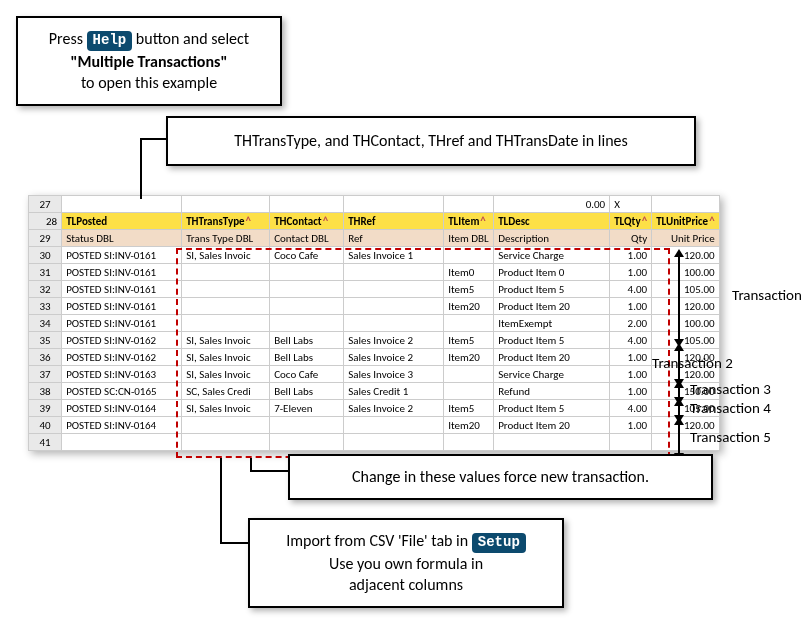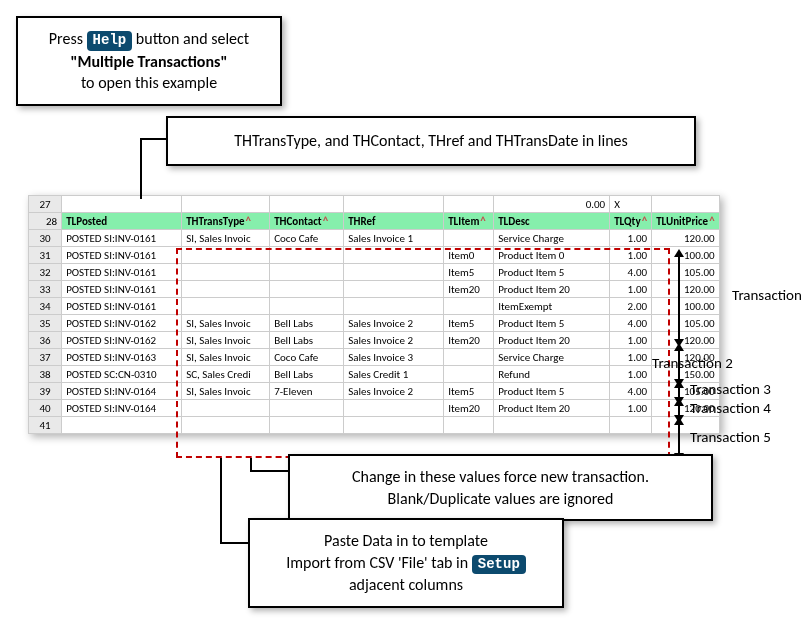--- a/index.html
+++ b/index.html
@@ -55,21 +55,21 @@
     font-weight: normal;
     vertical-align: middle;
   }
   .sheet .num { text-align: right; }
   .sheet .rownum {
     background: #e9e9e9;
     text-align: center;
     width: 32px;
     font-size: 11px;
   }
-  .sheet .hdr1 td { background: #86efac; font-weight: bold; }
+  .sheet .hdr1 td { background: #fde047; font-weight: bold; }
   .sheet .hdr2 td { background: #f2dcc7; }
   .caret {
     color: #c0504d;
     font-weight: bold;
     margin-left:1px;
   }
   .w-status { width: 120px; }
   .w-type   { width: 88px; }
   .w-contact{ width: 74px; }
   .w-ref    { width: 100px; }
@@ -136,20 +136,31 @@
     <td class="rownum" style="background:#e9e9e9;font-weight:normal;padding-left:17px;">28</td>
     <td><span>TLPosted</span></td>
     <td><span>THTransType</span><span class="caret">^</span></td>
     <td><span>THContact</span><span class="caret">^</span></td>
     <td><span>THRef</span></td>
     <td><span>TLItem</span><span class="caret">^</span></td>
     <td><span>TLDesc</span></td>
     <td><span>TLQty</span><span class="caret">^</span></td>
     <td><span>TLUnitPrice</span><span class="caret">^</span></td>
   </tr>
+  <tr class="hdr2">
+    <td class="rownum" style="background:#e9e9e9;">29</td>
+    <td>Status DBL</td>
+    <td>Trans Type DBL</td>
+    <td>Contact DBL</td>
+    <td>Ref</td>
+    <td>Item DBL</td>
+    <td>Description</td>
+    <td class="num">Qty</td>
+    <td class="num">Unit Price</td>
+  </tr>
 
   </tbody>
     <tbody id="datarows">
       <tr>
         <td class="rownum">30</td>
         <td>POSTED SI:INV-0161</td>
         <td>SI, Sales Invoic</td>
         <td>Coco Cafe</td>
         <td>Sales Invoice 1</td>
         <td></td>
@@ -229,21 +240,21 @@
         <td>SI, Sales Invoic</td>
         <td>Coco Cafe</td>
         <td>Sales Invoice 3</td>
         <td></td>
         <td>Service Charge</td>
         <td class="num">1.00</td>
         <td class="num">120.00</td>
       </tr>
       <tr>
         <td class="rownum">38</td>
-        <td>POSTED SC:CN-0310</td>
+        <td>POSTED SC:CN-0165</td>
         <td>SC, Sales Credi</td>
         <td>Bell Labs</td>
         <td>Sales Credit 1</td>
         <td></td>
         <td>Refund</td>
         <td class="num">1.00</td>
         <td class="num">150.00</td>
       </tr>
       <tr>
         <td class="rownum">39</td>
@@ -314,23 +325,22 @@
 <div class="arrow-down" style="left:674px; top:415px;"></div>
 <div class="tx-label" style="left:690px; top:399px;">Transaction 4</div>
 
 <div class="vline" style="left:678px; top:421px; height:34px;"></div>
 <div class="arrow-up" style="left:674px; top:417px;"></div>
 <div class="arrow-down" style="left:674px; top:453px;"></div>
 <div class="tx-label" style="left:690px; top:428px;">Transaction 5</div>
 
 <div class="callout" style="left:288px; top:454px; width:425px;">
   <div>Change in these values force new transaction.</div>
-  <div>Blank/Duplicate values are ignored</div>
 </div>
 
 <div class="callout" style="left:248px; top:518px; width:316px;">
-  <div>Paste Data in to template</div>
   <div>
     <span>Import from CSV 'File' tab in </span>
     <span class="pill">Setup</span>
   </div>
+  <div>Use you own formula in</div>
   <div>adjacent columns</div>
 </div>
 
 </body></html>

